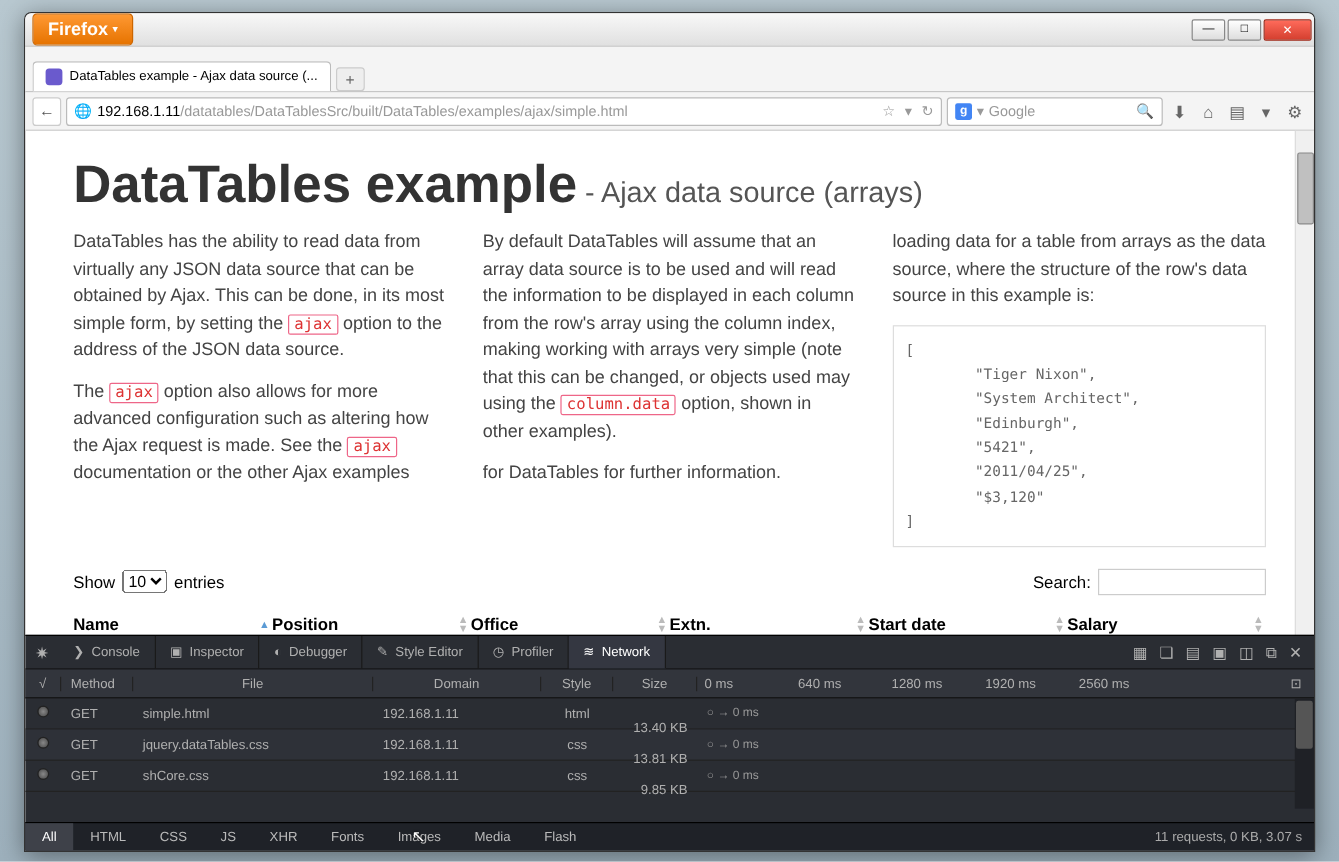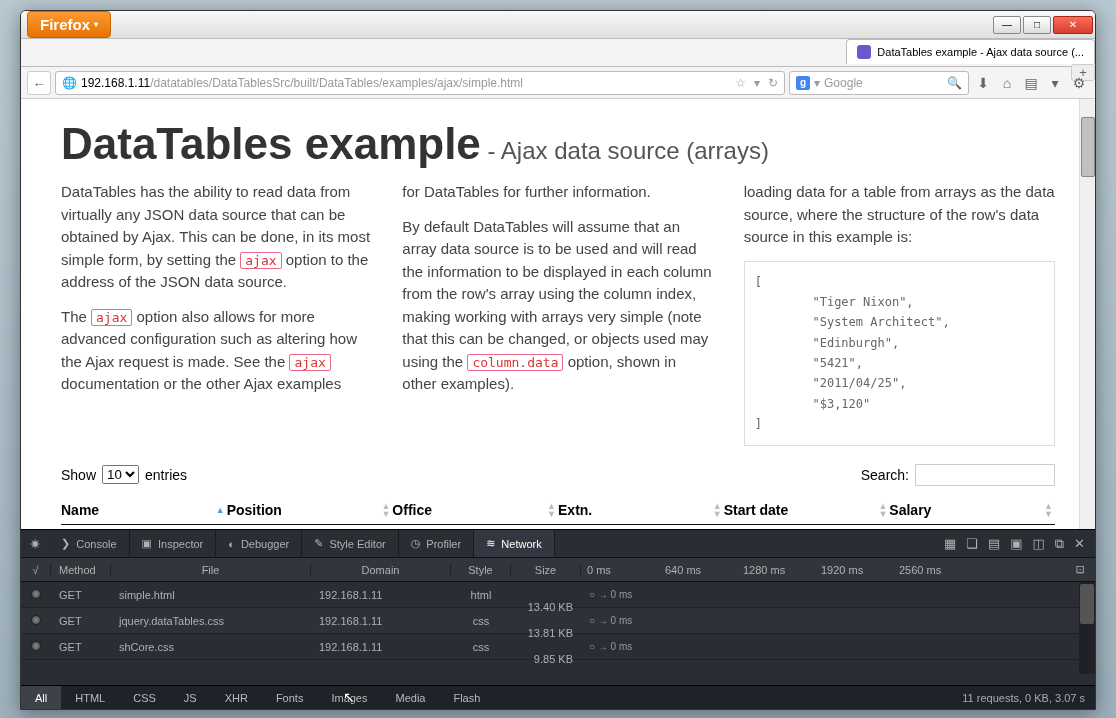--- a/index.html
+++ b/index.html
@@ -7,21 +7,21 @@
 
 .window { position: absolute; left: 20px; top: 10px; width: 1076px; height: 700px; background: #fff; border: 1px solid #333; border-radius: 6px 6px 0 0; overflow: hidden; box-shadow: 0 4px 20px rgba(0,0,0,0.4); }
 
 .titlebar { height: 28px; background: linear-gradient(180deg, #f8f8f8, #e0e0e0); display: flex; align-items: center; border-bottom: 1px solid #bbb; }
 .ff-btn { background: linear-gradient(180deg, #ff9933, #e67300); color: #fff; font-size: 15px; font-weight: bold; padding: 4px 12px; border-radius: 4px; margin-left: 6px; border: 1px solid #cc6600; display: flex; align-items: center; gap: 4px; }
 .ff-btn::after { content: "▾"; font-size: 8px; }
 .win-controls { margin-left: auto; display: flex; }
 .win-btn { width: 28px; height: 18px; border: 1px solid #888; margin-right: 2px; background: linear-gradient(180deg, #fff, #ddd); display: flex; align-items: center; justify-content: center; font-size: 10px; border-radius: 2px; }
 .win-btn.close { background: linear-gradient(180deg, #ff6b5b, #d43f2f); color: #fff; width: 40px; border-color: #a02818; }
 
-.tabbar { height: 28px; background: #f4f4f4; display: flex; align-items: flex-end; padding-left: 6px; border-bottom: 1px solid #bbb; flex-direction: column; }
+.tabbar { height: 38px; background: #f4f4f4; display: flex; align-items: flex-end; padding-left: 6px; border-bottom: 1px solid #bbb; }
 .tab { background: #fff; border: 1px solid #bbb; border-bottom: none; padding: 5px 10px; font-size: 11px; border-radius: 4px 4px 0 0; display: flex; align-items: center; gap: 6px; }
 .tab-icon { width: 14px; height: 14px; background: #6a5acd; border-radius: 3px; }
 .newtab { width: 24px; height: 20px; background: #eee; border: 1px solid #ccc; margin-left: 4px; display: flex; align-items: center; justify-content: center; font-size: 13px; color: #666; border-radius: 3px; }
 
 .navbar { height: 32px; background: #f4f4f4; display: flex; align-items: center; padding: 0 6px; gap: 4px; border-bottom: 1px solid #ccc; }
 .navbtn { width: 24px; height: 24px; border: 1px solid #ccc; border-radius: 3px; background: #fff; display: flex; align-items: center; justify-content: center; font-size: 13px; color: #555; }
 .urlbar { flex: 1; height: 24px; border: 1px solid #bbb; border-radius: 3px; background: #fff; display: flex; align-items: center; padding: 0 6px; font-size: 12px; gap: 4px; }
 .url-globe { font-size: 12px; }
 .url-text { flex: 1; }
 .url-host { color: #000; }
@@ -151,22 +151,22 @@
     <h1 class="page-title">
       <span>DataTables example</span><span class="page-sub"> - Ajax data source (arrays)</span>
     </h1>
 
     <div class="cols">
       <div class="col">
         <p><span>DataTables has the ability to read data from virtually any JSON data source that can be obtained by Ajax. This can be done, in its most simple form, by setting the </span><code class="code-inline">ajax</code><span> option to the address of the JSON data source.</span></p>
         <p><span>The </span><code class="code-inline">ajax</code><span> option also allows for more advanced configuration such as altering how the Ajax request is made. See the </span><code class="code-inline">ajax</code><span> documentation or the other Ajax examples</span></p>
       </div>
       <div class="col">
+        <p><span>By default DataTables will assume that an array data source is to be used and will read the information to be displayed in each column from the row's array using the column index, making working with arrays very simple (note that this can be changed, or objects used may using the </span><code class="code-inline">column.data</code><span> option, shown in other examples).</span></p>
         <p>for DataTables for further information.</p>
-        <p><span>By default DataTables will assume that an array data source is to be used and will read the information to be displayed in each column from the row's array using the column index, making working with arrays very simple (note that this can be changed, or objects used may using the </span><code class="code-inline">column.data</code><span> option, shown in other examples).</span></p>
       </div>
       <div class="col">
         <p>loading data for a table from arrays as the data source, where the structure of the row's data source in this example is:</p>
         <div class="code-block">[
         "Tiger Nixon",
         "System Architect",
         "Edinburgh",
         "5421",
         "2011/04/25",
         "$3,120"

